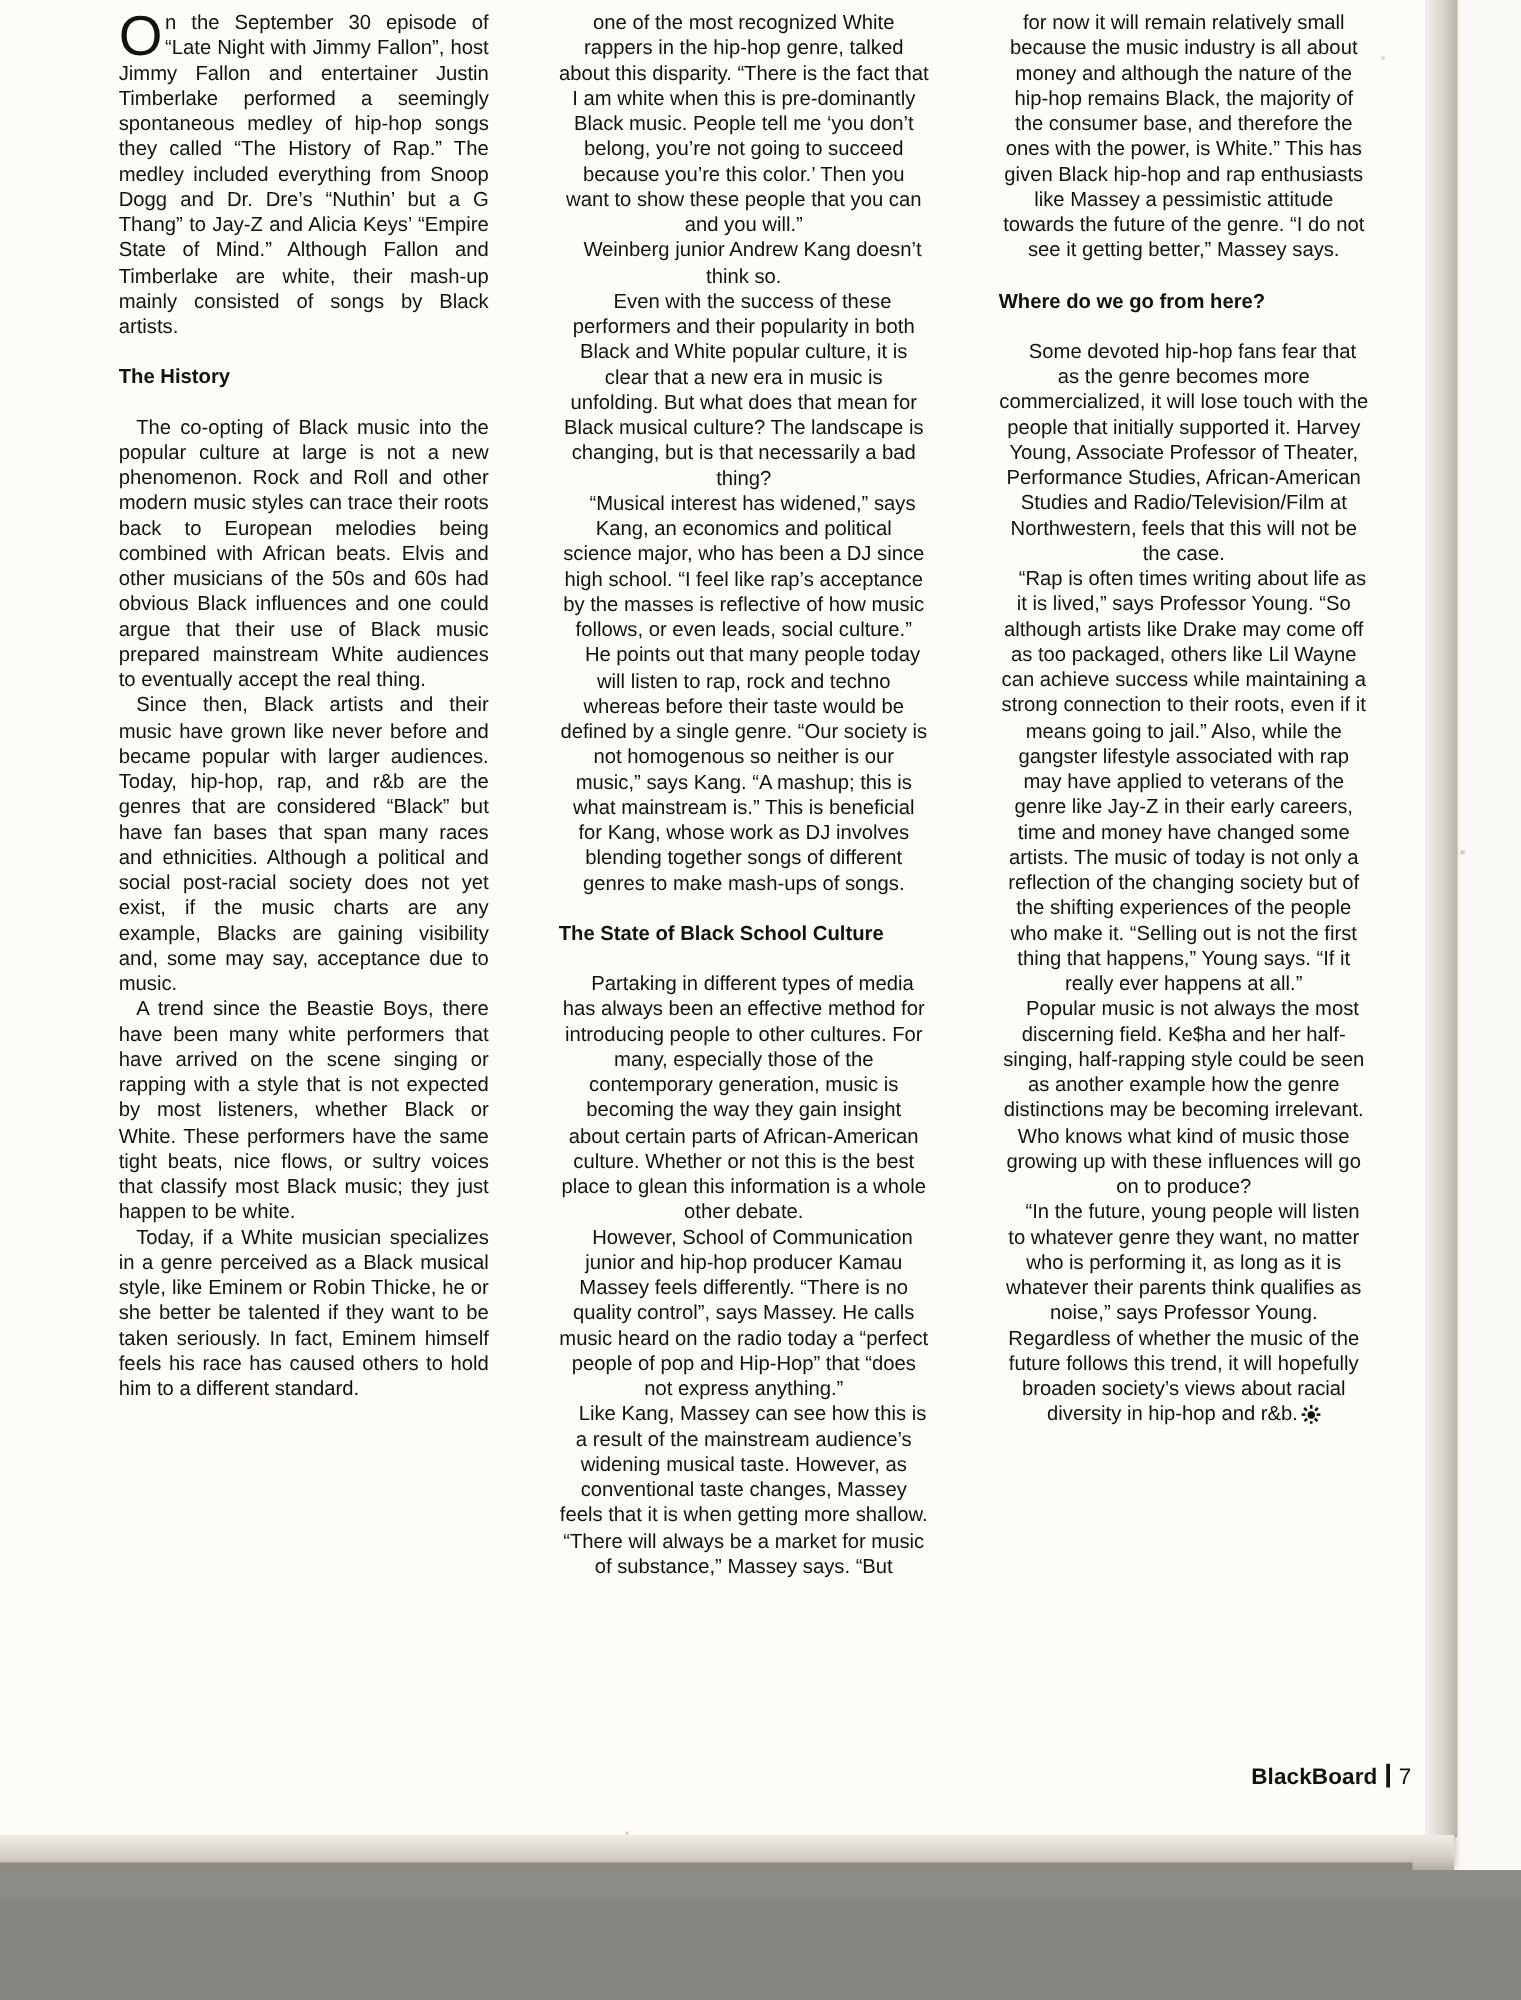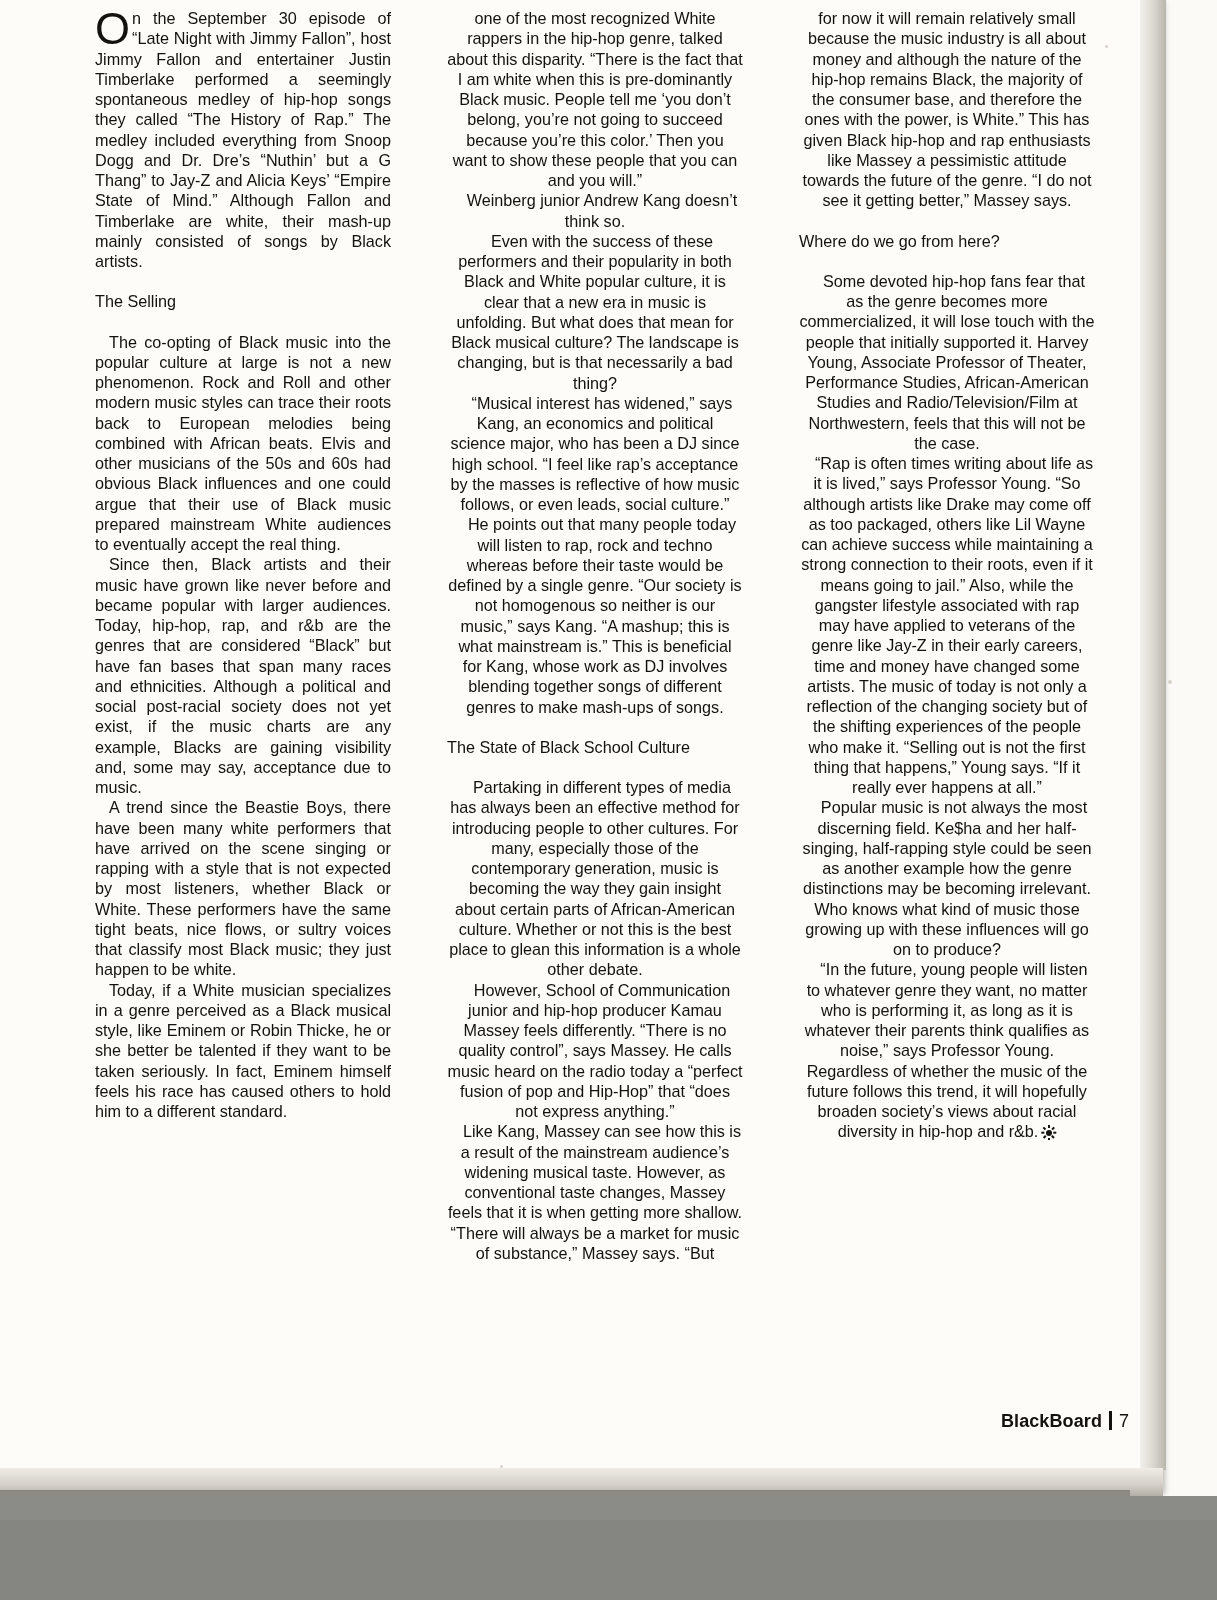--- a/index.html
+++ b/index.html
@@ -109,21 +109,21 @@
   }
   .col p.justify { text-align: justify; }
   .col p.ragged  { text-align: center; }
   .col p.first {
     text-indent: 0;
   }
   .col h2 {
     margin: 0;
     font-size: 16.2px;
     line-height: 20.25px;
-    font-weight: 400;
+    font-weight: 700;
     text-indent: 0;
   }
   .gap-sm { height: 20px; }
 
   
   .dropcap {
     float: left;
     font-size: 45px;
     line-height: 38px;
     font-weight: 400;
@@ -219,39 +219,39 @@
 
   <div class="speck" style="left:1105px;top:45px;width:3px;height:3px;"></div>
   <div class="speck" style="left:1168px;top:680px;width:4px;height:4px;"></div>
   <div class="speck" style="left:500px;top:1465px;width:3px;height:3px;"></div>
 
   <div class="columns">
 
     <div class="col">
       <p class="justify first"><span class="dropcap">O</span><span>n the September 30 episode of “Late Night with Jimmy Fallon”, host Jimmy Fallon and entertainer Justin Timberlake performed a seemingly spontaneous medley of hip-hop songs they called “The History of Rap.” The medley included everything from Snoop Dogg and Dr. Dre’s “Nuthin’ but a G Thang” to Jay-Z and Alicia Keys’ “Empire State of Mind.” Although Fallon and Timberlake are white, their mash-up mainly consisted of songs by Black artists.</span></p>
       <div class="gap-sm"></div>
-      <h2>The Selling</h2>
+      <h2>The History</h2>
       <div class="gap-sm"></div>
       <p class="justify">The co-opting of Black music into the popular culture at large is not a new phenomenon. Rock and Roll and other modern music styles can trace their roots back to European melodies being combined with African beats. Elvis and other musicians of the 50s and 60s had obvious Black influences and one could argue that their use of Black music prepared mainstream White audiences to eventually accept the real thing.</p>
       <p class="justify">Since then, Black artists and their music have grown like never before and became popular with larger audiences. Today, hip-hop, rap, and r&amp;b are the genres that are considered “Black” but have fan bases that span many races and ethnicities. Although a political and social post-racial society does not yet exist, if the music charts are any example, Blacks are gaining visibility and, some may say, acceptance due to music.</p>
       <p class="justify">A trend since the Beastie Boys, there have been many white performers that have arrived on the scene singing or rapping with a style that is not expected by most listeners, whether Black or White. These performers have the same tight beats, nice flows, or sultry voices that classify most Black music; they just happen to be white.</p>
       <p class="justify">Today, if a White musician specializes in a genre perceived as a Black musical style, like Eminem or Robin Thicke, he or she better be talented if they want to be taken seriously. In fact, Eminem himself feels his race has caused others to hold him to a different standard.</p>
     </div>
 
     <div class="col">
       <p class="ragged first">one of the most recognized White rappers in the hip-hop genre, talked about this disparity. “There is the fact that I am white when this is pre-dominantly Black music. People tell me ‘you don’t belong, you’re not going to succeed because you’re this color.’ Then you want to show these people that you can and you will.”</p>
       <p class="ragged">Weinberg junior Andrew Kang doesn’t think so.</p>
       <p class="ragged">Even with the success of these performers and their popularity in both Black and White popular culture, it is clear that a new era in music is unfolding. But what does that mean for Black musical culture? The landscape is changing, but is that necessarily a bad thing?</p>
       <p class="ragged">“Musical interest has widened,” says Kang, an economics and political science major, who has been a DJ since high school. “I feel like rap’s acceptance by the masses is reflective of how music follows, or even leads, social culture.”</p>
       <p class="ragged">He points out that many people today will listen to rap, rock and techno whereas before their taste would be defined by a single genre. “Our society is not homogenous so neither is our music,” says Kang. “A mashup; this is what mainstream is.” This is beneficial for Kang, whose work as DJ involves blending together songs of different genres to make mash-ups of songs.</p>
       <div class="gap-sm"></div>
       <h2>The State of Black School Culture</h2>
       <div class="gap-sm"></div>
       <p class="ragged">Partaking in different types of media has always been an effective method for introducing people to other cultures. For many, especially those of the contemporary generation, music is becoming the way they gain insight about certain parts of African-American culture. Whether or not this is the best place to glean this information is a whole other debate.</p>
-      <p class="ragged">However, School of Communication junior and hip-hop producer Kamau Massey feels differently. “There is no quality control”, says Massey. He calls music heard on the radio today a “perfect fusion of pop and Hip-Hop” that “does not express anything.”</p>
+      <p class="ragged">However, School of Communication junior and hip-hop producer Kamau Massey feels differently. “There is no quality control”, says Massey. He calls music heard on the radio today a “perfect people of pop and Hip-Hop” that “does not express anything.”</p>
       <p class="ragged">Like Kang, Massey can see how this is a result of the mainstream audience’s widening musical taste. However, as conventional taste changes, Massey feels that it is when getting more shallow. “There will always be a market for music of substance,” Massey says. “But</p>
     </div>
 
     <div class="col">
       <p class="ragged first">for now it will remain relatively small because the music industry is all about money and although the nature of the hip-hop remains Black, the majority of the consumer base, and therefore the ones with the power, is White.” This has given Black hip-hop and rap enthusiasts like Massey a pessimistic attitude towards the future of the genre. “I do not see it getting better,” Massey says.</p>
       <div class="gap-sm"></div>
       <h2>Where do we go from here?</h2>
       <div class="gap-sm"></div>
       <p class="ragged">Some devoted hip-hop fans fear that as the genre becomes more commercialized, it will lose touch with the people that initially supported it. Harvey Young, Associate Professor of Theater, Performance Studies, African-American Studies and Radio/Television/Film at Northwestern, feels that this will not be the case.</p>
       <p class="ragged">“Rap is often times writing about life as it is lived,” says Professor Young. “So although artists like Drake may come off as too packaged, others like Lil Wayne can achieve success while maintaining a strong connection to their roots, even if it means going to jail.” Also, while the gangster lifestyle associated with rap may have applied to veterans of the genre like Jay-Z in their early careers, time and money have changed some artists. The music of today is not only a reflection of the changing society but of the shifting experiences of the people who make it. “Selling out is not the first thing that happens,” Young says. “If it really ever happens at all.”</p>

